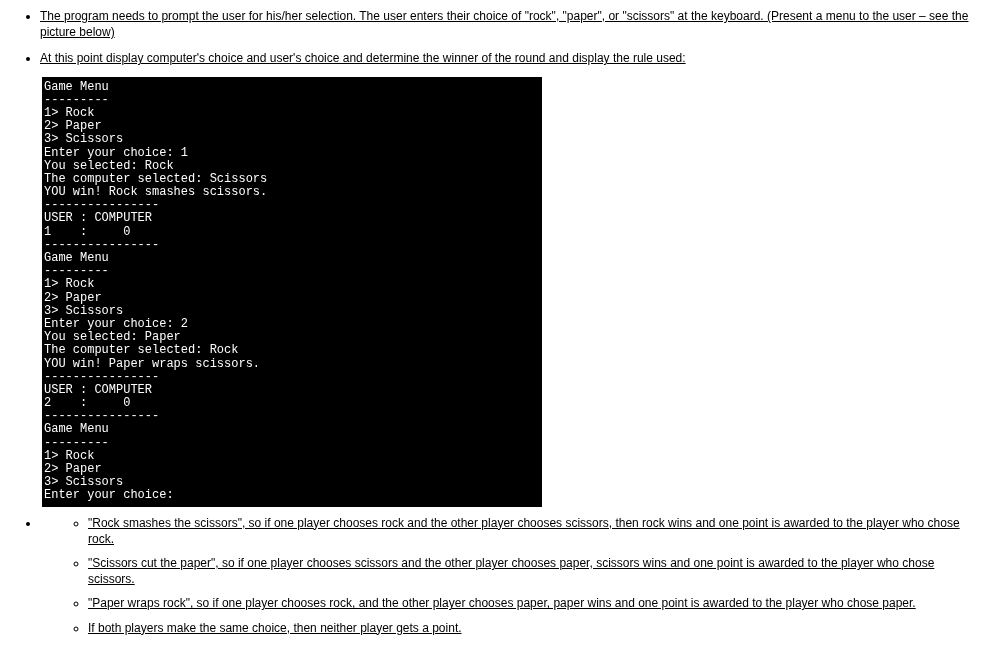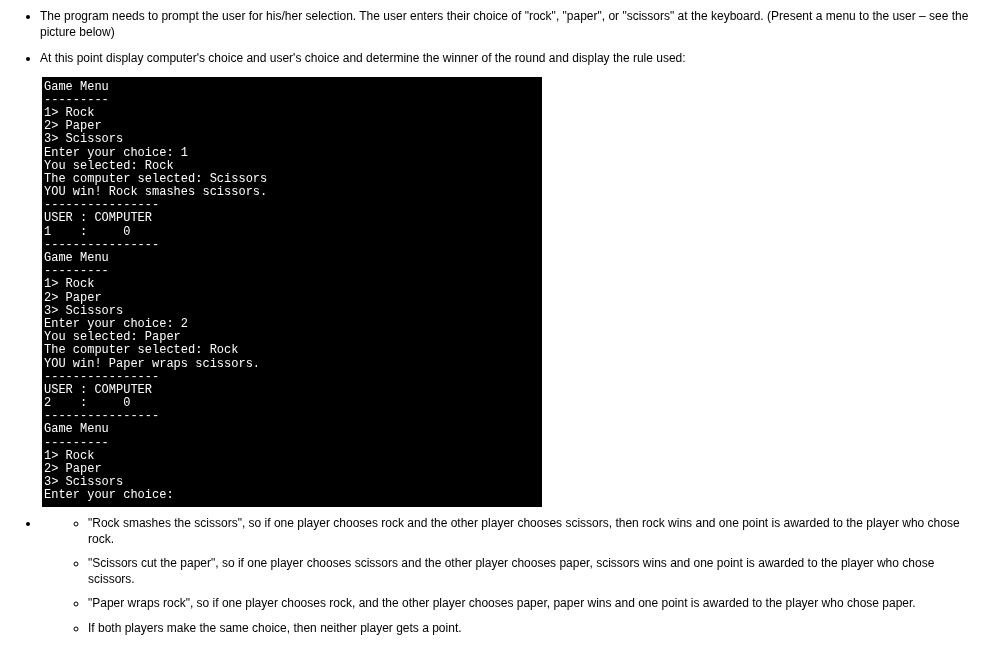--- a/index.html
+++ b/index.html
@@ -9,20 +9,21 @@
       background: #fff;
       margin: 0;
       padding: 8px 12px;
       width: 989px;
       box-sizing: border-box;
     }
     ul.main-list {
       list-style-type: disc;
       margin: 0;
       padding-left: 28px;
+      text-decoration: underline;
     }
     ul.main-list > li {
       margin-bottom: 10px;
       line-height: 1.35;
     }
     ul.sub-list {
       list-style-type: circle;
       margin: 4px 0 0 0;
       padding-left: 48px;
     }

